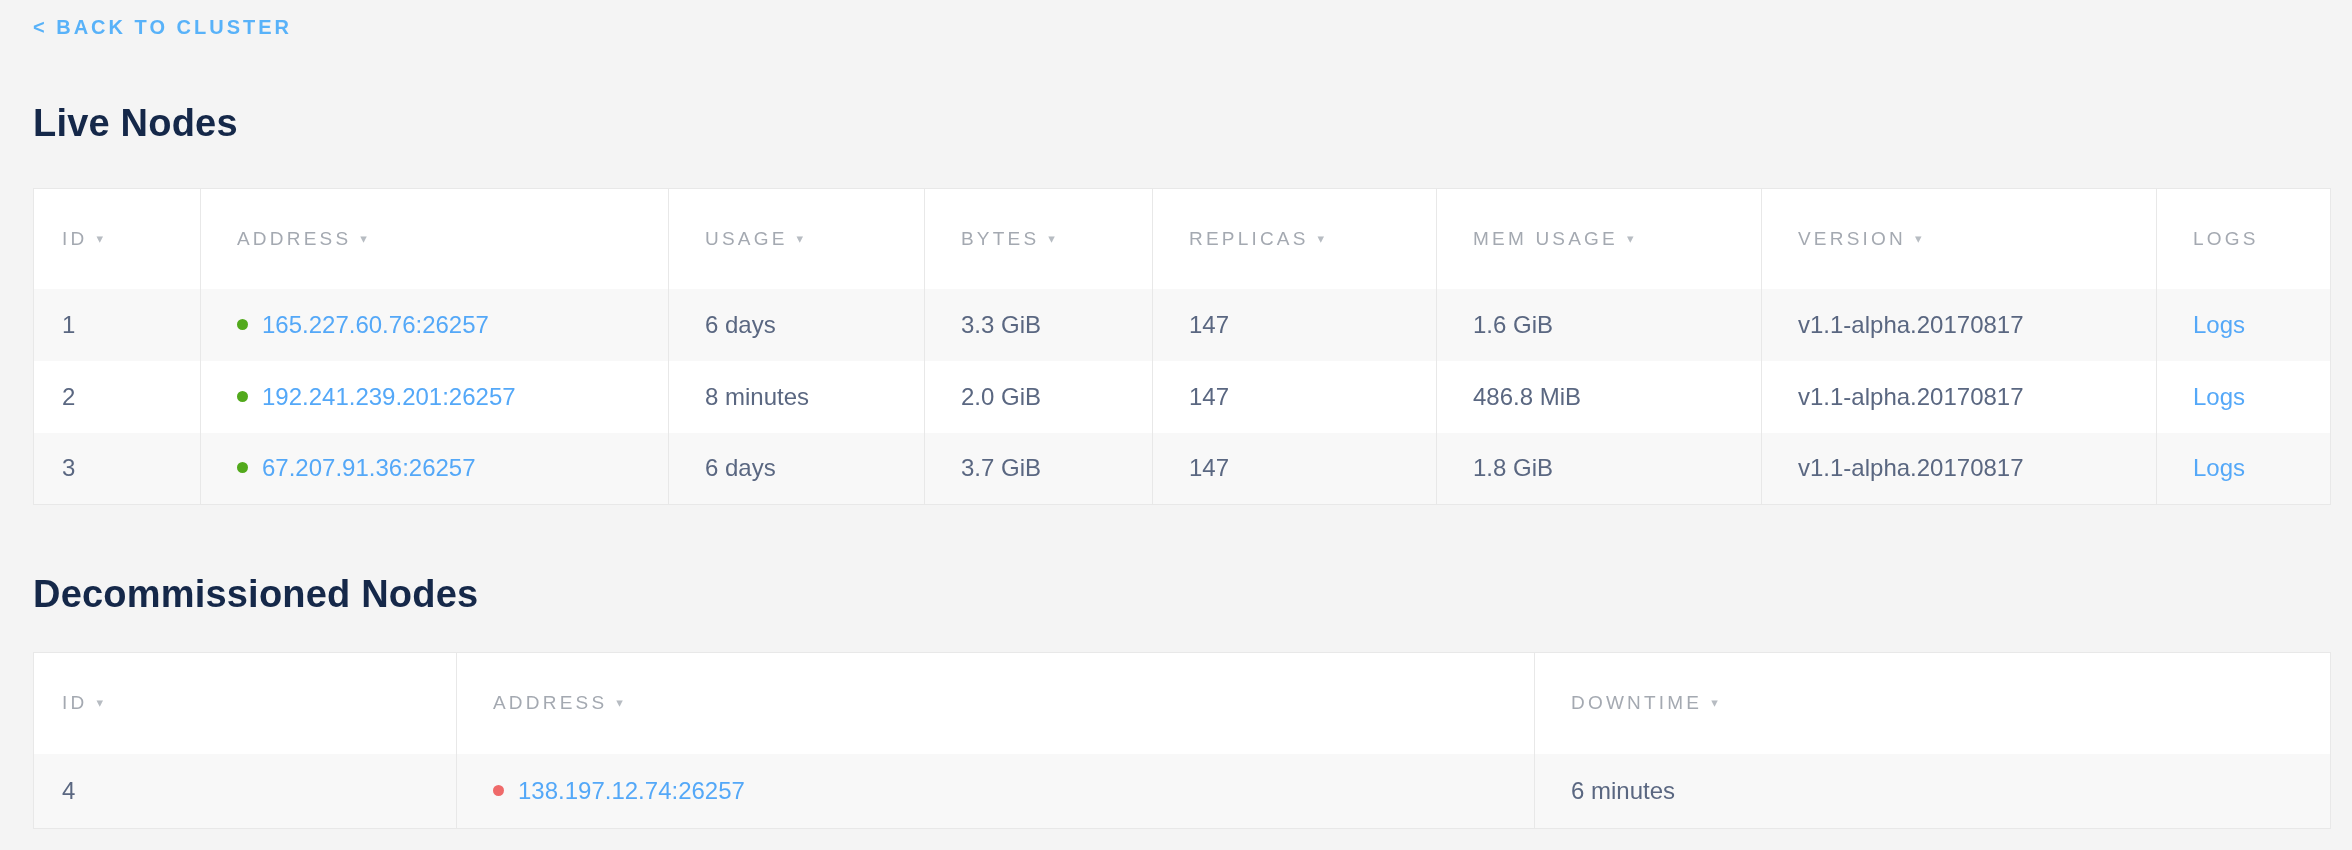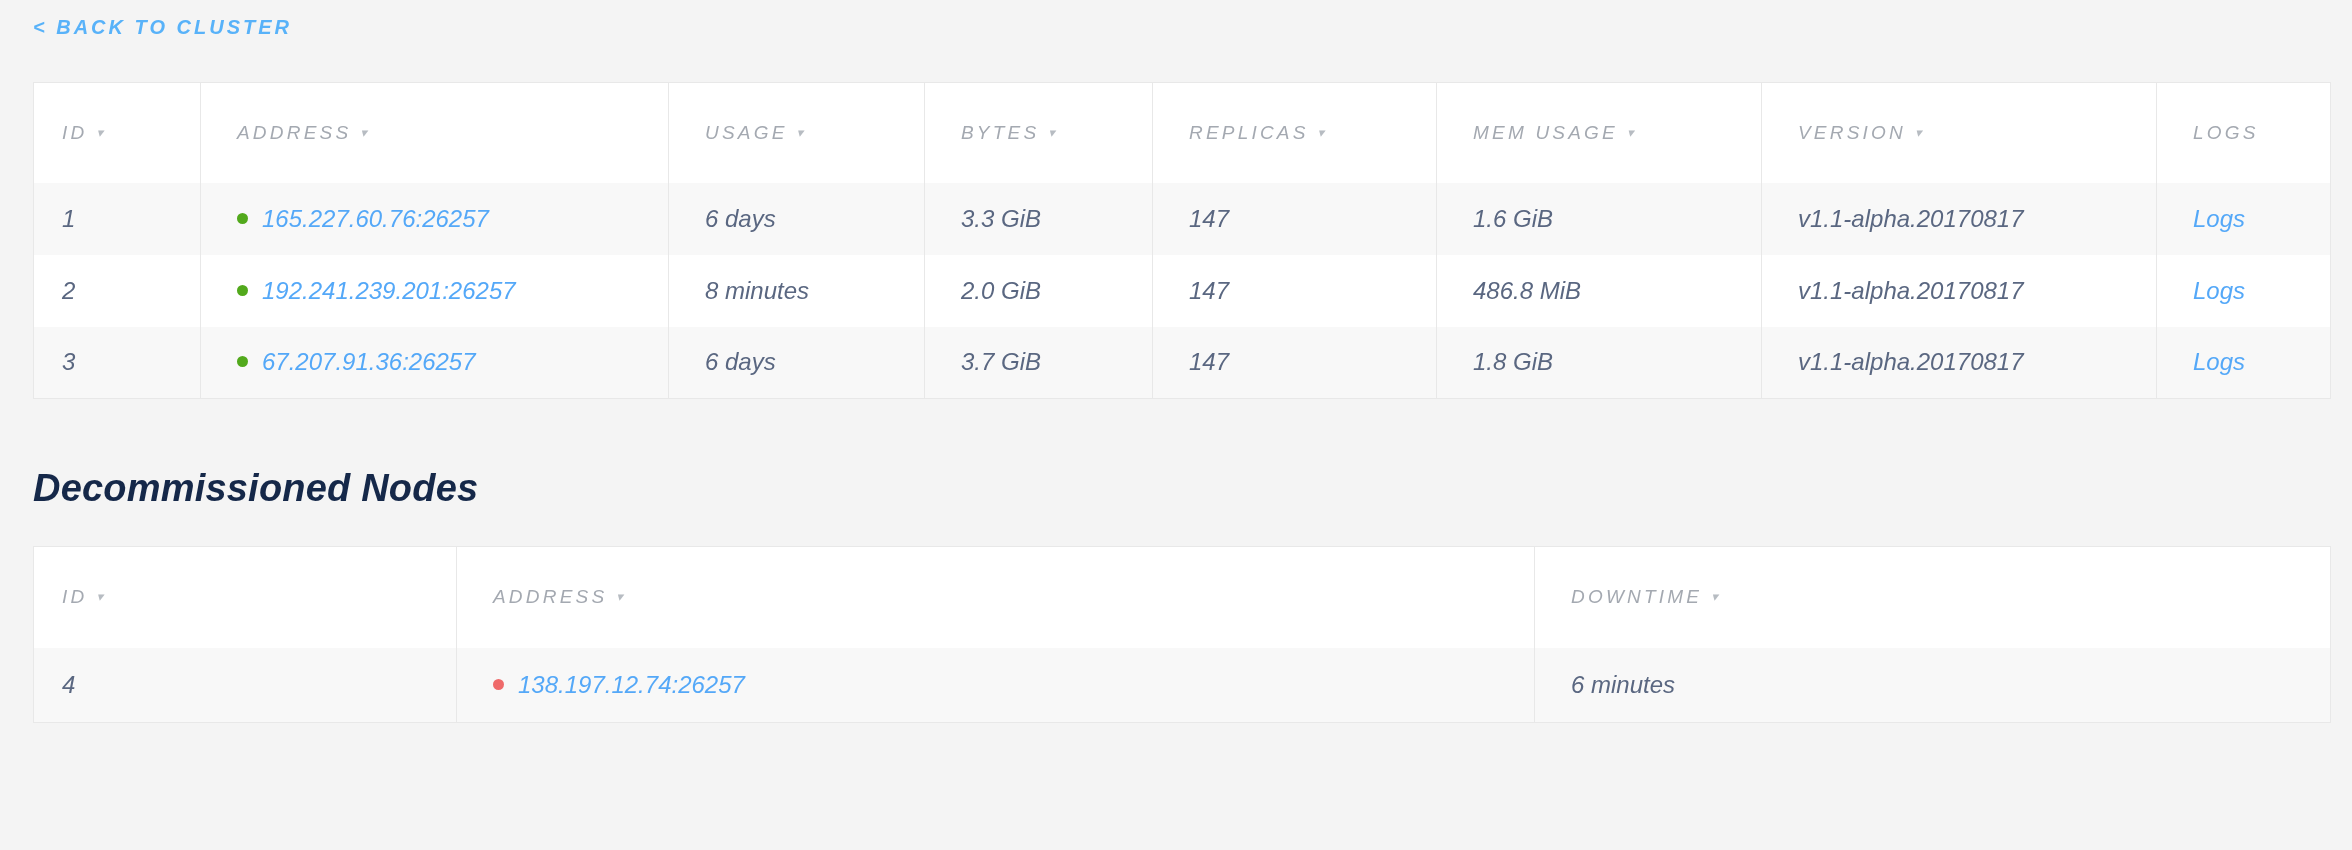--- a/index.html
+++ b/index.html
@@ -15,21 +15,21 @@
     --border:#e8e8e8;
   }
   *{box-sizing:border-box;}
   html,body{margin:0;padding:0;}
   body{
     width:2352px;height:850px;overflow:hidden;
     background:var(--page-bg);
     font-family:"Liberation Sans", sans-serif;
     -webkit-font-smoothing:antialiased;
   }
-  .page{padding:14px 34px 0 33px;font-style:italic;}
+  .page{padding:14px 34px 0 33px;}
 
   .back-link{
     display:inline-block;
     color:var(--back-link);
     font-size:20px;font-weight:700;letter-spacing:3px;
     line-height:26px;text-decoration:none;cursor:pointer;
   }
 
   h2.section-title{
     color:var(--heading);
@@ -94,20 +94,21 @@
   
   .d-id{width:423px;} .d-addr{width:1078px;} .d-down{width:796px;}
 </style>
 </head>
 <body>
 
 <div class="page">
 
   <a class="back-link">&lt; BACK TO CLUSTER</a>
 
+  <h2 class="section-title" id="live-title">Live Nodes</h2>
 
   <table class="nodes-table" id="live-table">
     <colgroup>
       <col class="c-id">
         <col class="c-addr">
         <col class="c-uptime">
         <col class="c-bytes">
       <col class="c-repl">
         <col class="c-mem">
         <col class="c-ver">

